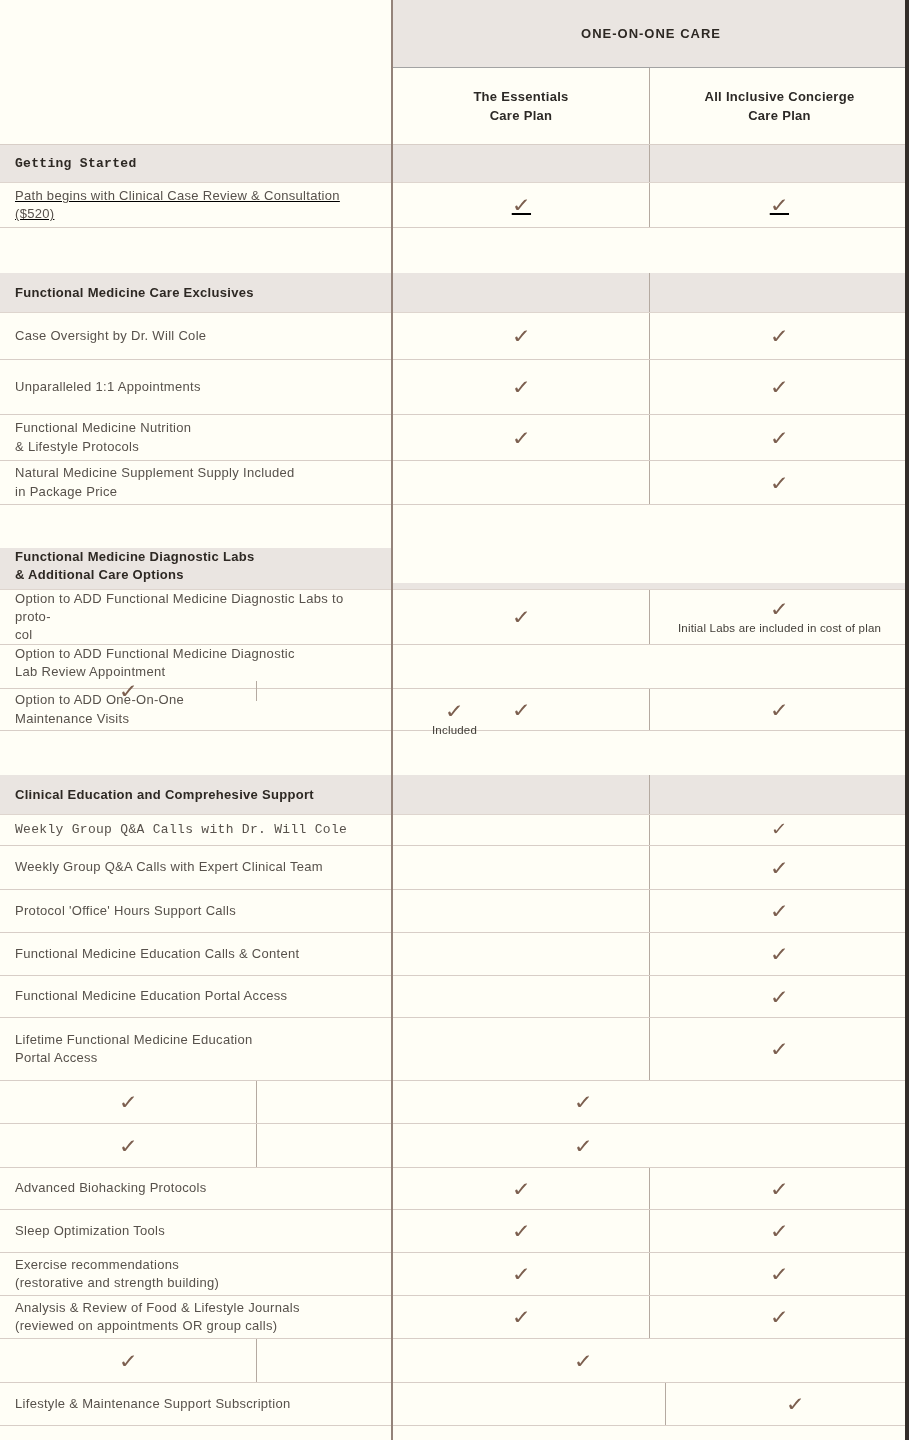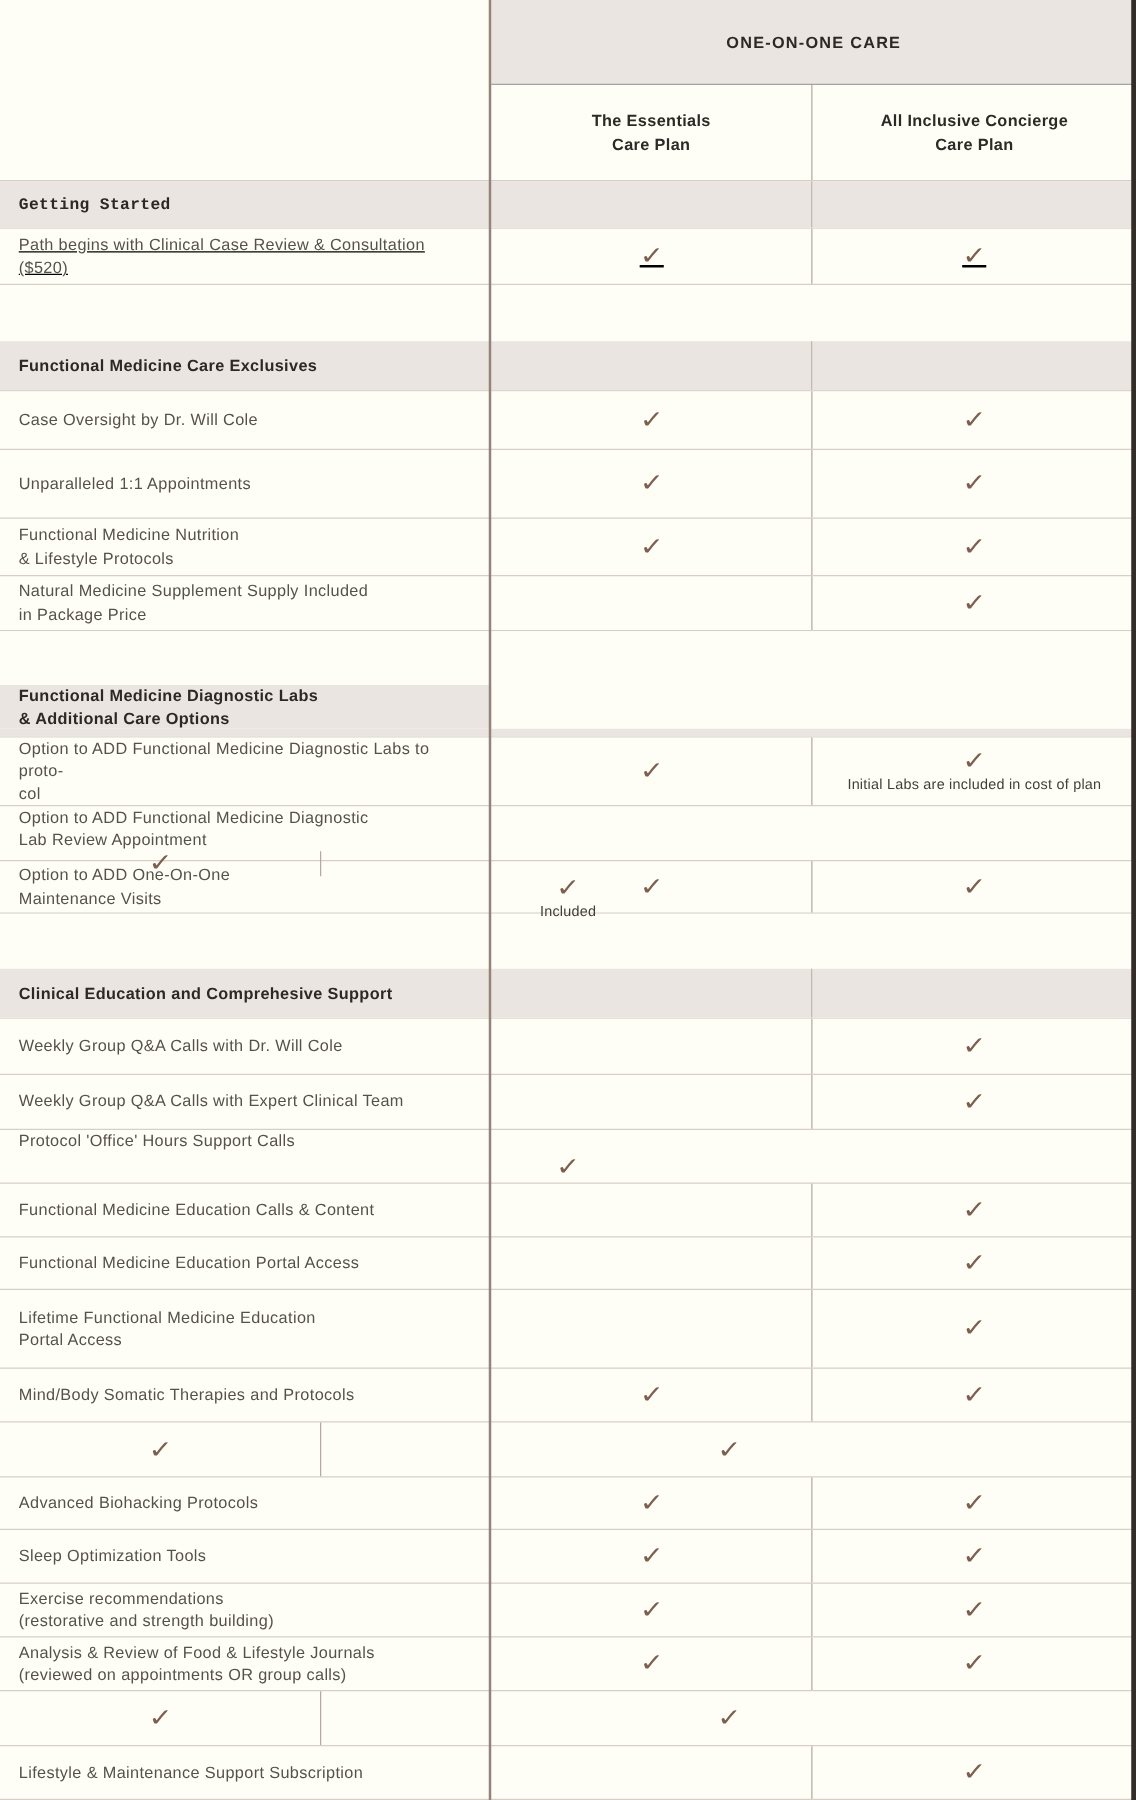--- a/index.html
+++ b/index.html
@@ -215,39 +215,39 @@
         </div>
       </div>
       <div class="row spacer" style="height: 44px;"></div>
       <div class="row sectionhdr" style="height: 40px;">
         <div class="cell cell-label">
           <span class="section-title">Clinical Education and Comprehesive Support</span>
         </div>
         <div class="cell cell-ess"></div>
         <div class="cell cell-con"></div>
       </div>
-      <div class="row content" style="height: 45px;">
+      <div class="row content" style="height: 31px; font-family: Liberation Mono, monospace;">
         <div class="cell cell-label">
           <span class="label-text">Weekly Group Q&amp;A Calls with Dr. Will Cole</span>
         </div>
         <div class="cell cell-ess"></div>
         <div class="cell cell-con">
           <span class="check">✓</span>
         </div>
       </div>
       <div class="row content" style="height: 44px;">
         <div class="cell cell-label">
           <span class="label-text">Weekly Group Q&amp;A Calls with Expert Clinical Team</span>
         </div>
         <div class="cell cell-ess"></div>
         <div class="cell cell-con">
           <span class="check">✓</span>
         </div>
       </div>
-      <div class="row content" style="height: 43px; flex-direction: column;">
+      <div class="row content" style="height: 43px;">
         <div class="cell cell-label">
           <span class="label-text">Protocol 'Office' Hours Support Calls</span>
         </div>
         <div class="cell cell-ess"></div>
         <div class="cell cell-con">
           <span class="check">✓</span>
         </div>
       </div>
       <div class="row content" style="height: 43px;">
         <div class="cell cell-label">
@@ -271,23 +271,20 @@
         <div class="cell cell-label">
           <span class="label-text">Lifetime Functional Medicine Education
 Portal Access</span>
         </div>
         <div class="cell cell-ess"></div>
         <div class="cell cell-con">
           <span class="check">✓</span>
         </div>
       </div>
       <div class="row content" style="height: 43px;">
-        <div class="cell cell-label">
-          <span class="label-text">Mind/Body Somatic Therapies and Protocols</span>
-        </div>
         <div class="cell cell-ess">
           <span class="check">✓</span>
         </div>
         <div class="cell cell-con">
           <span class="check">✓</span>
         </div>
       </div>
       <div class="row content" style="height: 44px;">
         <div class="cell cell-ess">
           <span class="check">✓</span>
@@ -343,21 +340,21 @@
         </div>
       </div>
       <div class="row content" style="height: 44px;">
         <div class="cell cell-ess">
           <span class="check">✓</span>
         </div>
         <div class="cell cell-con">
           <span class="check">✓</span>
         </div>
       </div>
-      <div class="row content" style="height: 43px;">
+      <div class="row content" style="height: 43px; gap: 16px;">
         <div class="cell cell-label">
           <span class="label-text">Lifestyle &amp; Maintenance Support Subscription</span>
         </div>
         <div class="cell cell-ess"></div>
         <div class="cell cell-con">
           <span class="check">✓</span>
         </div>
       </div>
     </div>
 </div>

